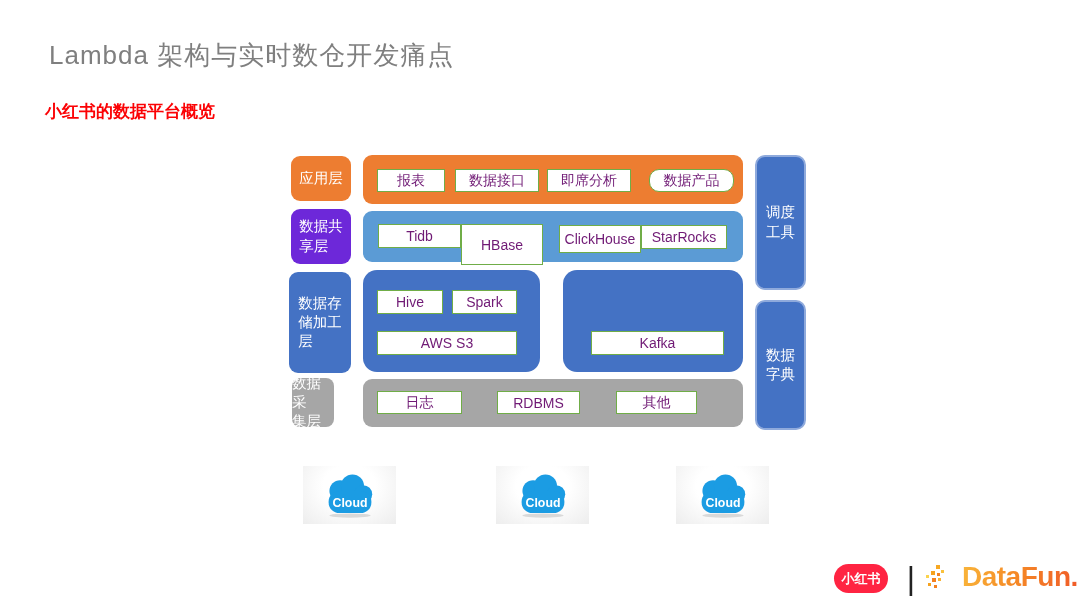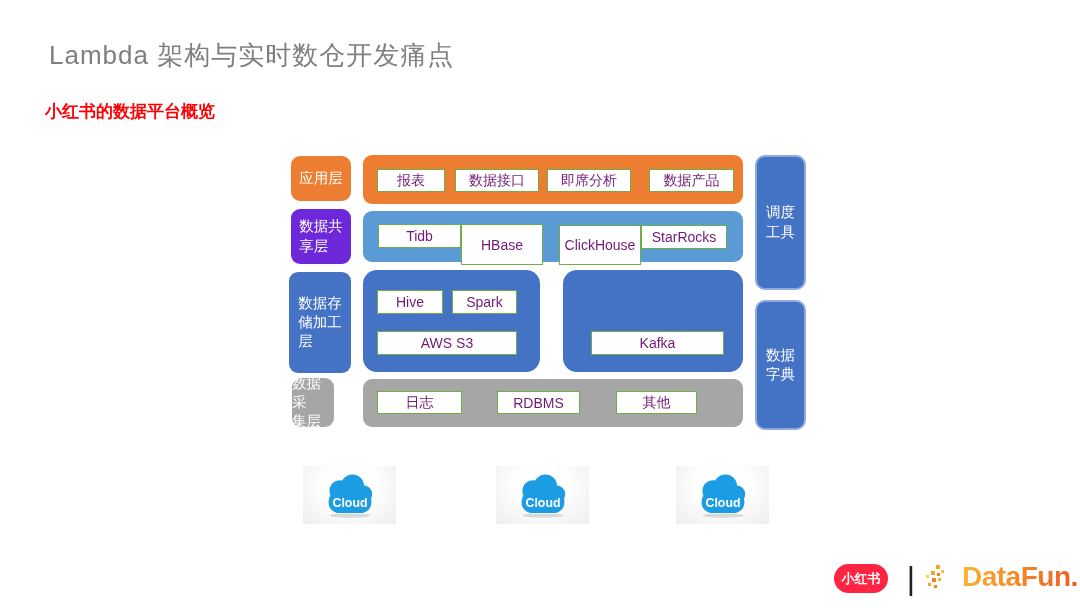--- a/index.html
+++ b/index.html
@@ -152,33 +152,33 @@
 
   <div class="title">Lambda 架构与实时数仓开发痛点</div>
   <div class="subtitle">小红书的数据平台概览</div>
 
   <div class="lbl c-orange" style="left:291px; top:156px; width:60px; height:45px;">应用层</div>
   <div class="lbl c-lbl-blue-light" style="left:291px; top:209px; width:60px; height:55px;">数据共
 享层</div>
   <div class="lbl c-blue" style="left:289px; top:272px; width:62px; height:101px;border-radius:9px;">数据存
 储加工
 层</div>
-  <div class="lbl c-gray" style="left:292px; top:378px; width:42px; height:49px;">数据采
+  <div class="lbl c-gray" style="left:292px; top:378px; width:42px; height:49px;border-radius:8px;">数据采
 集层</div>
 
   <div class="band c-orange" style="left:363px; top:155px; width:380px; height:49px;"></div>
   <div class="wbox" style="left:377px; top:169px; width:68px; height:23px;">报表</div>
   <div class="wbox" style="left:455px; top:169px; width:84px; height:23px;">数据接口</div>
   <div class="wbox" style="left:547px; top:169px; width:84px; height:23px;">即席分析</div>
-  <div class="wbox" style="left:649px; top:169px; width:85px; height:23px;">数据产品</div>
+  <div class="wbox" style="left:649px; top:169px; width:85px; height:23px;border-radius:10px;">数据产品</div>
 
   <div class="band c-blue-light" style="left:363px; top:211px; width:380px; height:51px;"></div>
   <div class="wbox" style="left:378px; top:224px; width:83px; height:24px;">Tidb</div>
   <div class="wbox" style="left:461px; top:224px; width:82px; height:41px;">HBase</div>
-  <div class="wbox" style="left:559px; top:225px; width:82px; height:40px;">ClickHouse</div>
+  <div class="wbox" style="left:559px; top:225px; width:82px; height:28px;">ClickHouse</div>
   <div class="wbox" style="left:641px; top:225px; width:86px; height:24px;">StarRocks</div>
 
   <div class="band big c-blue" style="left:363px; top:270px; width:177px; height:102px;"></div>
   <div class="band big c-blue" style="left:563px; top:270px; width:180px; height:102px;"></div>
   <div class="wbox" style="left:377px; top:290px; width:66px; height:24px;">Hive</div>
   <div class="wbox" style="left:452px; top:290px; width:65px; height:24px;">Spark</div>
   <div class="wbox" style="left:377px; top:331px; width:140px; height:24px;">AWS S3</div>
   <div class="wbox" style="left:591px; top:331px; width:133px; height:24px;">Kafka</div>
 
   <div class="band c-gray" style="left:363px; top:379px; width:380px; height:48px;"></div>

